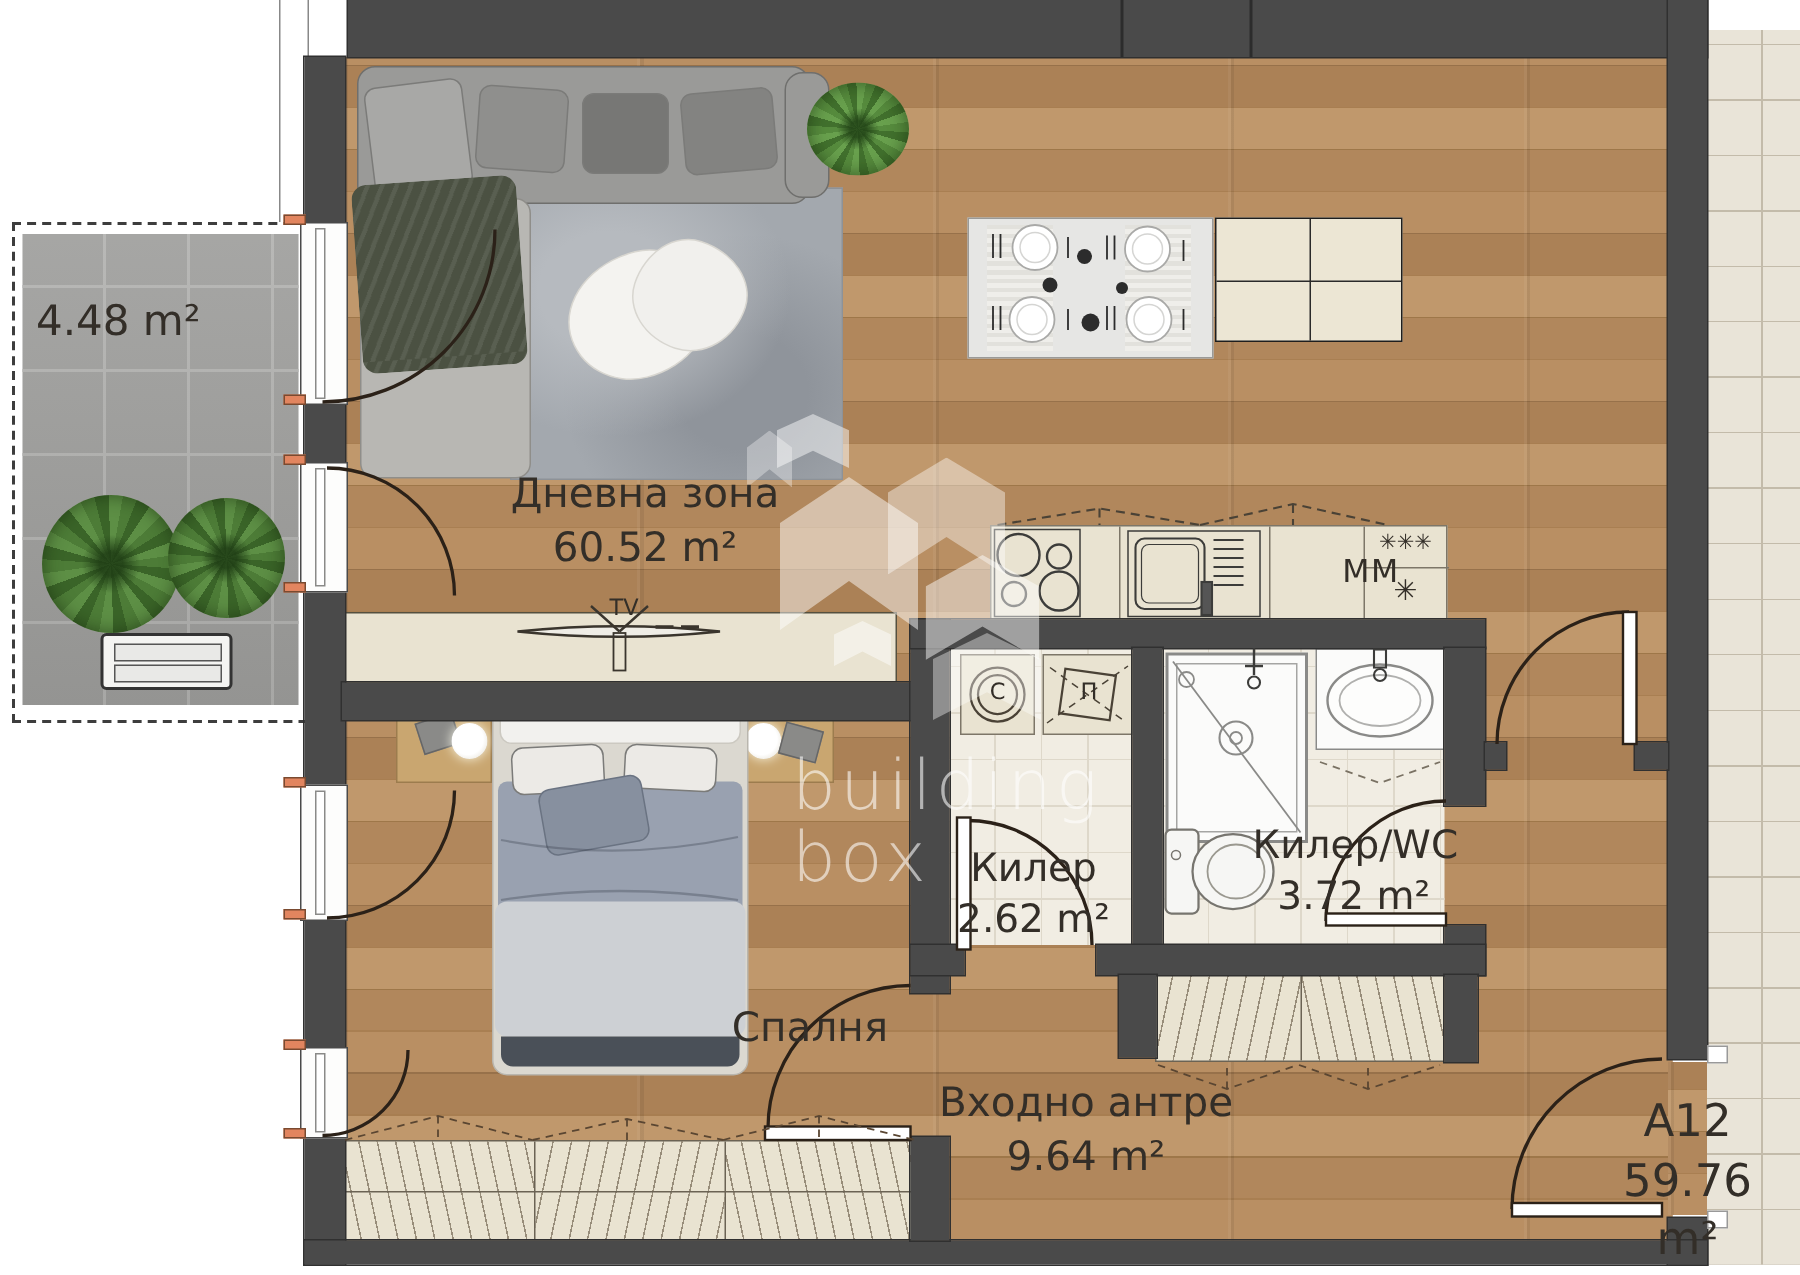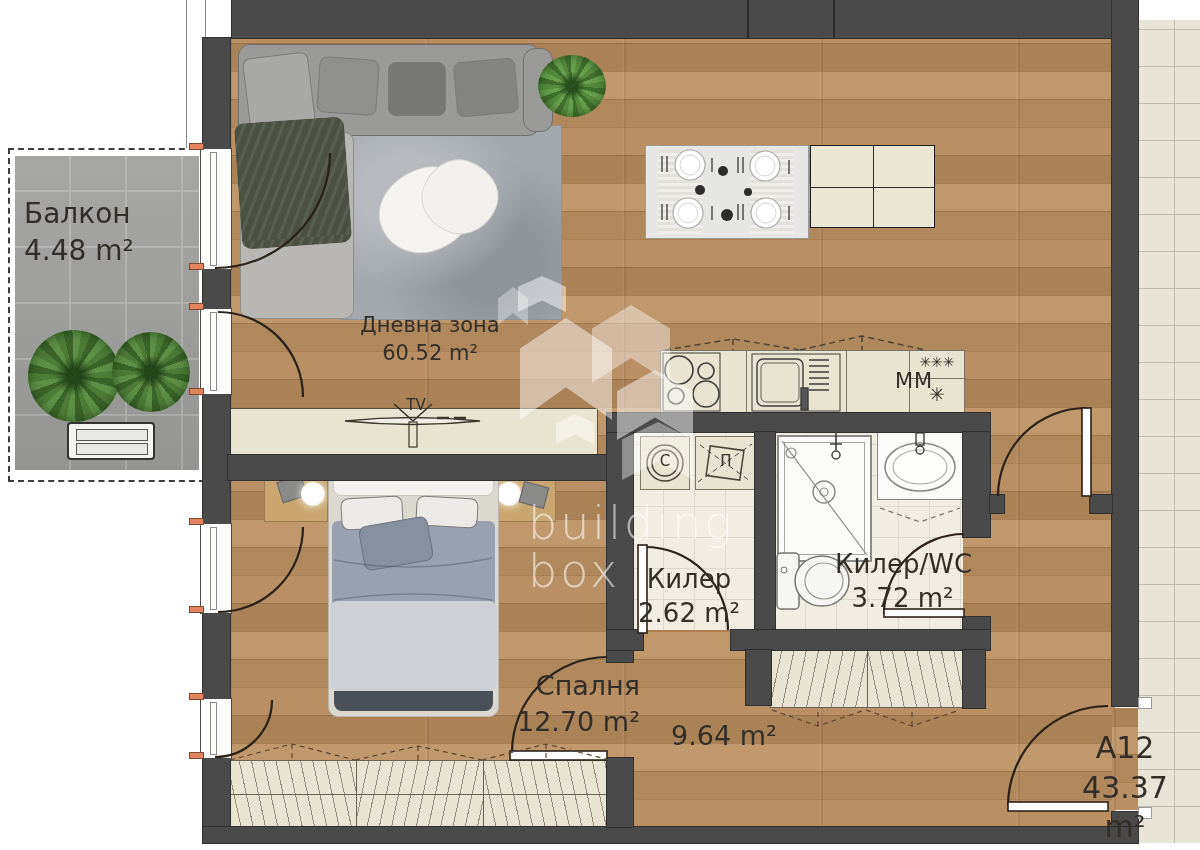--- a/index.html
+++ b/index.html
@@ -53,21 +53,20 @@
   <div class="abs" style="left:8px;top:148px;width:195px;height:330px;border-left:2px dashed #3d3d3d;border-top:2px dashed #3d3d3d;border-bottom:2px dashed #3d3d3d;z-index:3;">
     <div class="abs graytile" style="left:5px;top:6px;width:184px;height:314px;"></div>
     <div class="abs plant" style="left:18px;top:180px;width:92px;height:92px;"></div>
     <div class="abs plant" style="left:102px;top:182px;width:78px;height:80px;"></div>
     <div class="abs" style="left:57px;top:272px;width:88px;height:38px;background:#f4f4f2;border:2px solid #333;border-radius:4px;box-sizing:border-box;">
       <div class="abs" style="left:7px;top:5px;width:70px;height:10px;border:1px solid #555;background:#e9e9e7;"></div>
       <div class="abs" style="left:7px;top:19px;width:70px;height:10px;border:1px solid #555;background:#e9e9e7;"></div>
     </div>
   </div>
   <div class="abs label" style="left:24px;top:196px;width:160px;text-align:left;font-size:28px;z-index:50;">
-    <div>Балкон</div>
     <div>4.48 m²</div>
   </div>
 
   <div class="abs wood" style="left:228px;top:38px;width:887px;height:789px;z-index:2;"></div>
   <div class="abs wood" style="left:1112px;top:708px;width:26px;height:102px;z-index:2;"></div>
 
   <div class="abs" style="left:340px;top:125px;width:220px;height:193px;z-index:9;background:#a3a8ae;background-image:radial-gradient(ellipse at 30% 35%,#b6babf 0 22%,transparent 55%),radial-gradient(ellipse at 70% 70%,#8f949b 0 20%,transparent 55%);border:1px solid #8d9298;"></div>
   <div class="abs sofa" style="left:238px;top:44px;width:302px;height:92px;z-index:10;"></div>
   <div class="abs sofa" style="left:523px;top:48px;width:30px;height:84px;z-index:11;"></div>
   <div class="abs" style="left:240px;top:132px;width:112px;height:185px;background:#b8b7b3;border:1px solid #8f8e8a;border-radius:10px;z-index:10;"></div>
@@ -322,34 +321,34 @@
       <path d="M772,710 L818,726 L865,710 M818,726 L818,710"></path>
       <path d="M866,710 L912,726 L960,710 M912,726 L912,710"></path>
     </g>
 
     <g stroke="rgba(60,65,80,0.35)" stroke-width="1.5" fill="none">
       <path d="M334,560 Q413,575 492,558"></path>
       <path d="M334,600 Q413,588 492,600"></path>
     </g>
   </svg>
 
-  <div class="abs label" style="left:320px;top:312px;width:220px;font-size:21px;">
+  <div class="abs label" style="left:320px;top:312px;width:220px;font-size:27px;">
     <div>Дневна зона</div>
     <div>60.52 m²</div>
   </div>
-  <div class="abs label" style="left:440px;top:668px;width:200px;font-size:27px;text-align:right;">
+  <div class="abs label" style="left:440px;top:668px;width:200px;font-size:27px;">
     <div>Спалня</div>
-    <div>12.70 m²</div>
   </div>
   <div class="abs label" style="left:618px;top:718px;width:212px;font-size:27px;">
+    <div>Входно антре</div>
     <div>9.64 m²</div>
   </div>
   <div class="abs label" style="left:1058px;top:728px;width:134px;font-size:30px;">
     <div>A12</div>
-    <div>43.37 m²</div>
+    <div>59.76 m²</div>
   </div>
 
   <div class="abs chev" style="left:498px;top:287px;width:30px;height:38px;opacity:.7;"></div>
   <div class="abs chev" style="left:518px;top:276px;width:48px;height:36px;"></div>
   <div class="abs chev" style="left:520px;top:318px;width:92px;height:102px;"></div>
   <div class="abs chev" style="left:592px;top:305px;width:78px;height:78px;opacity:.85;"></div>
   <div class="abs chev" style="left:617px;top:370px;width:76px;height:70px;"></div>
   <div class="abs chev" style="left:556px;top:414px;width:38px;height:30px;"></div>
   <div class="abs chev" style="left:622px;top:422px;width:72px;height:58px;opacity:.8;"></div>
   <div class="abs wm" style="left:528px;top:544px;font-size:46px;">box</div>

